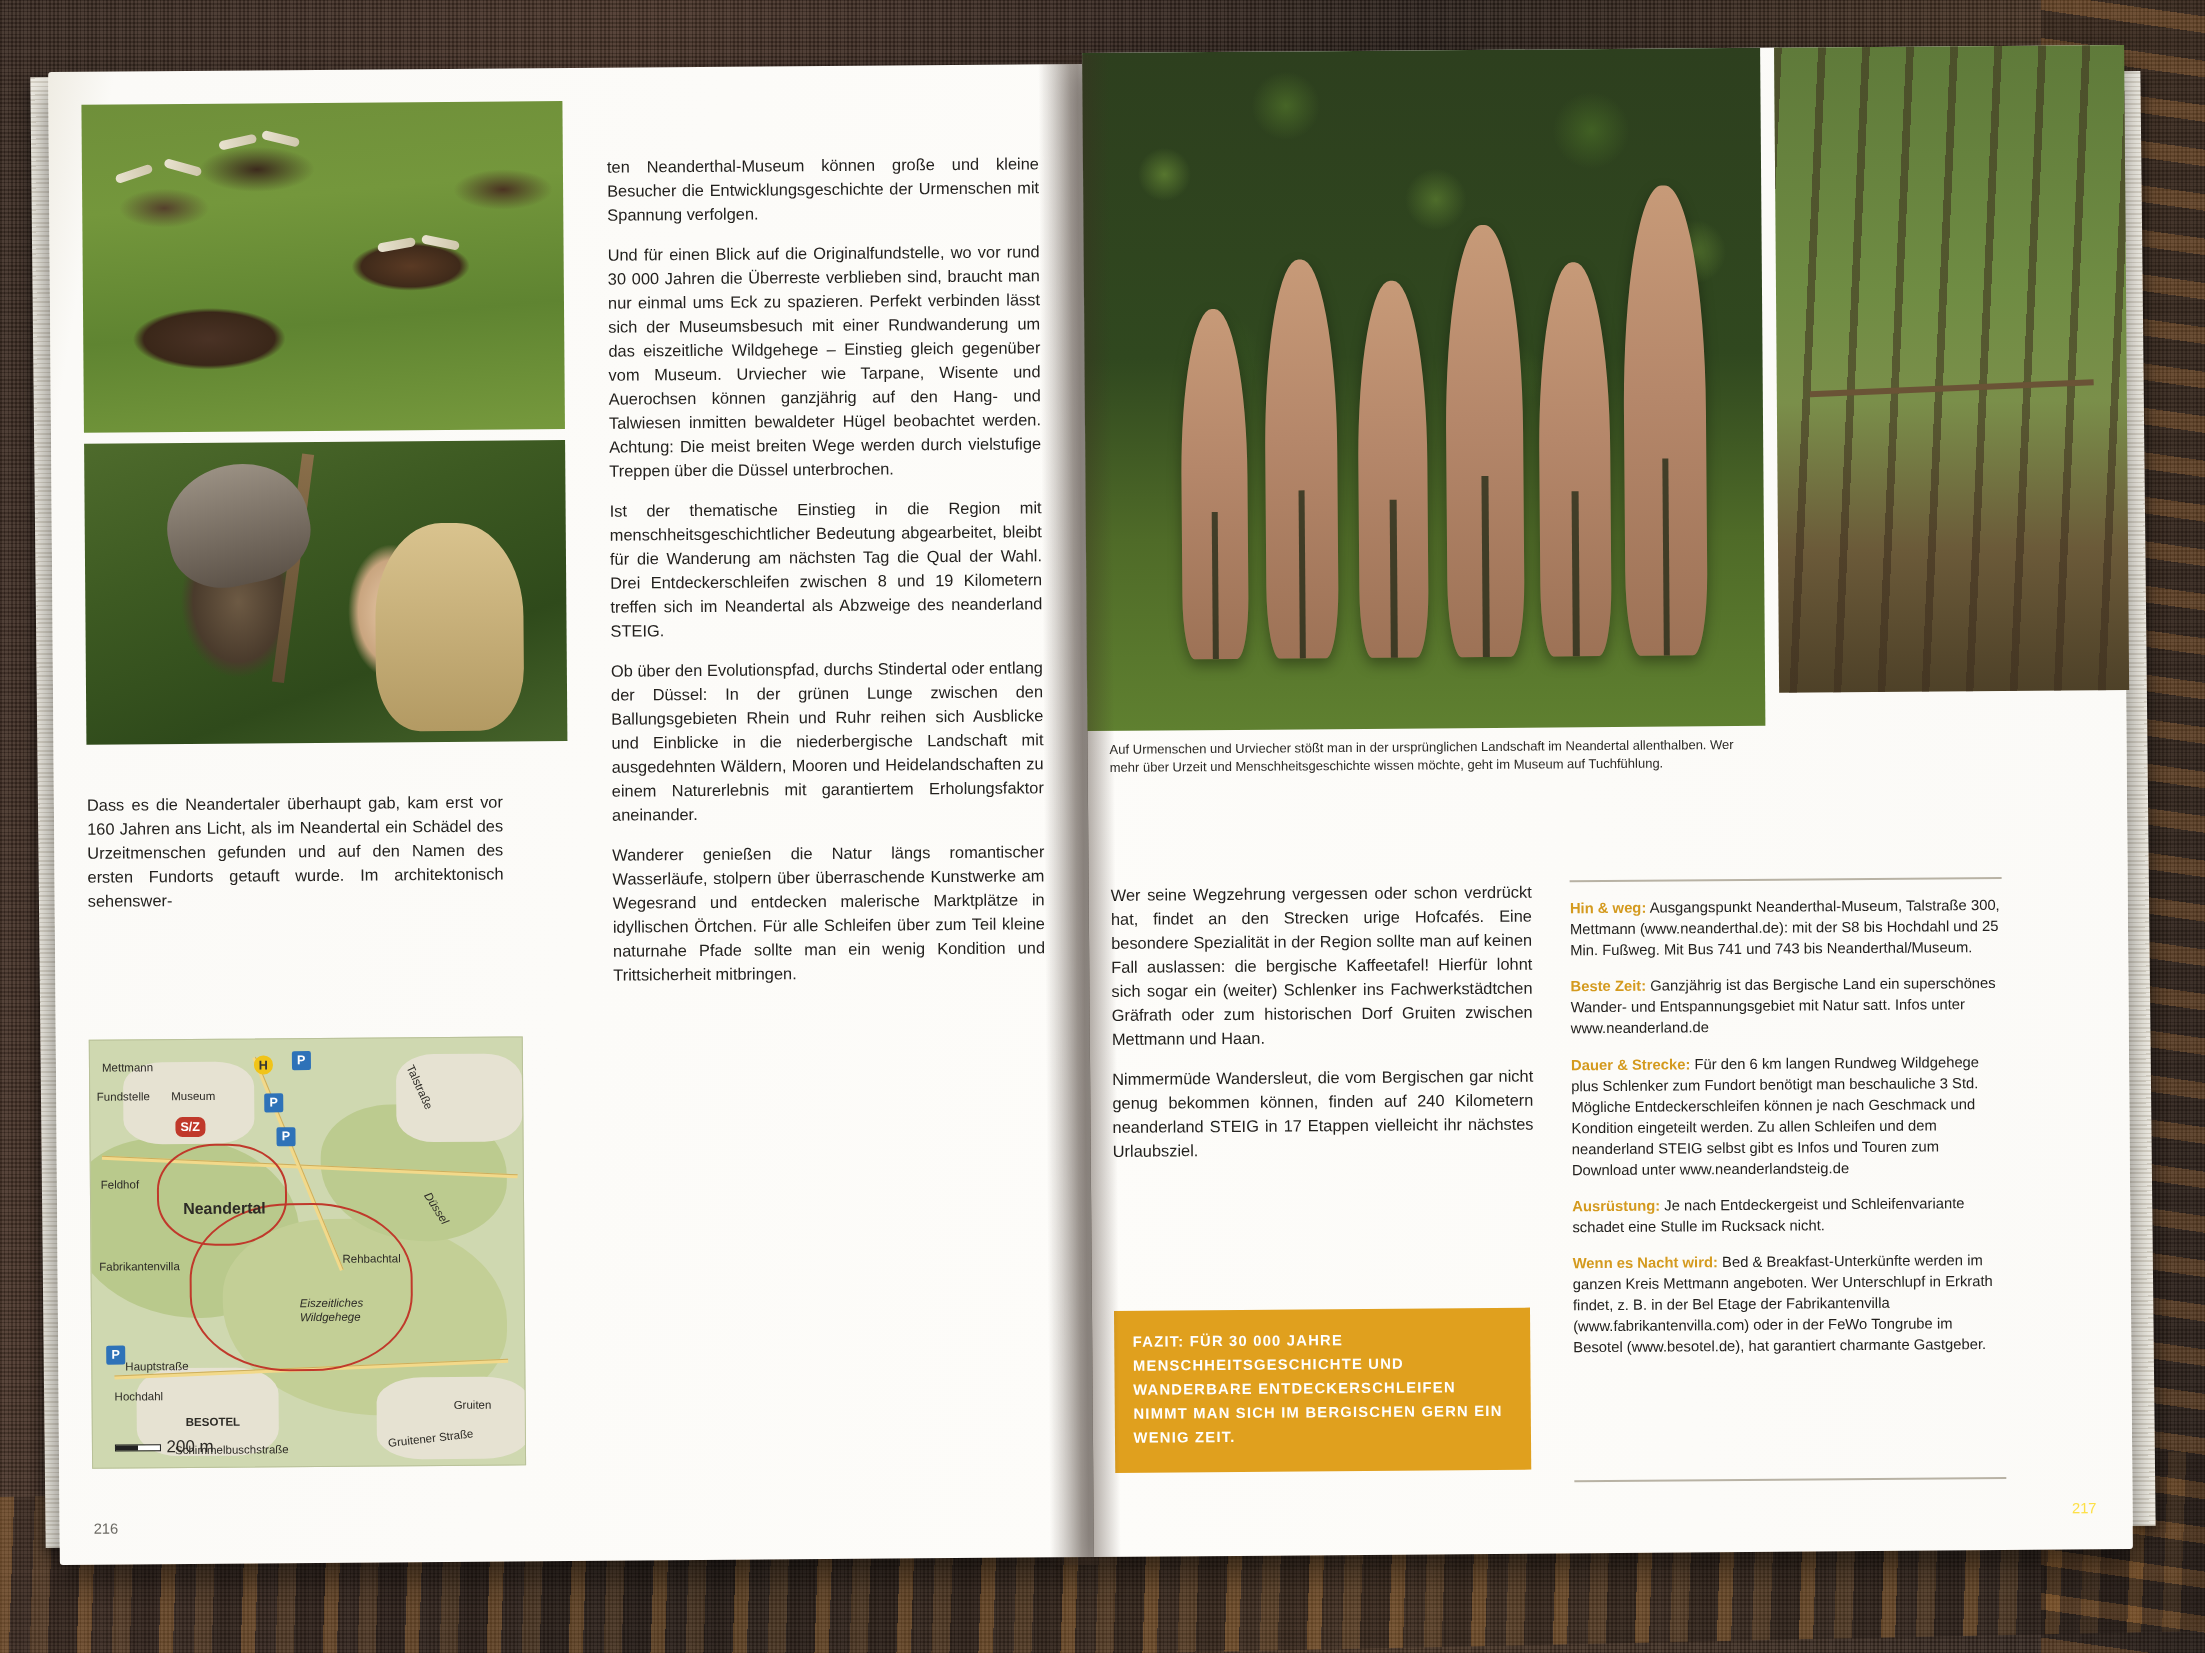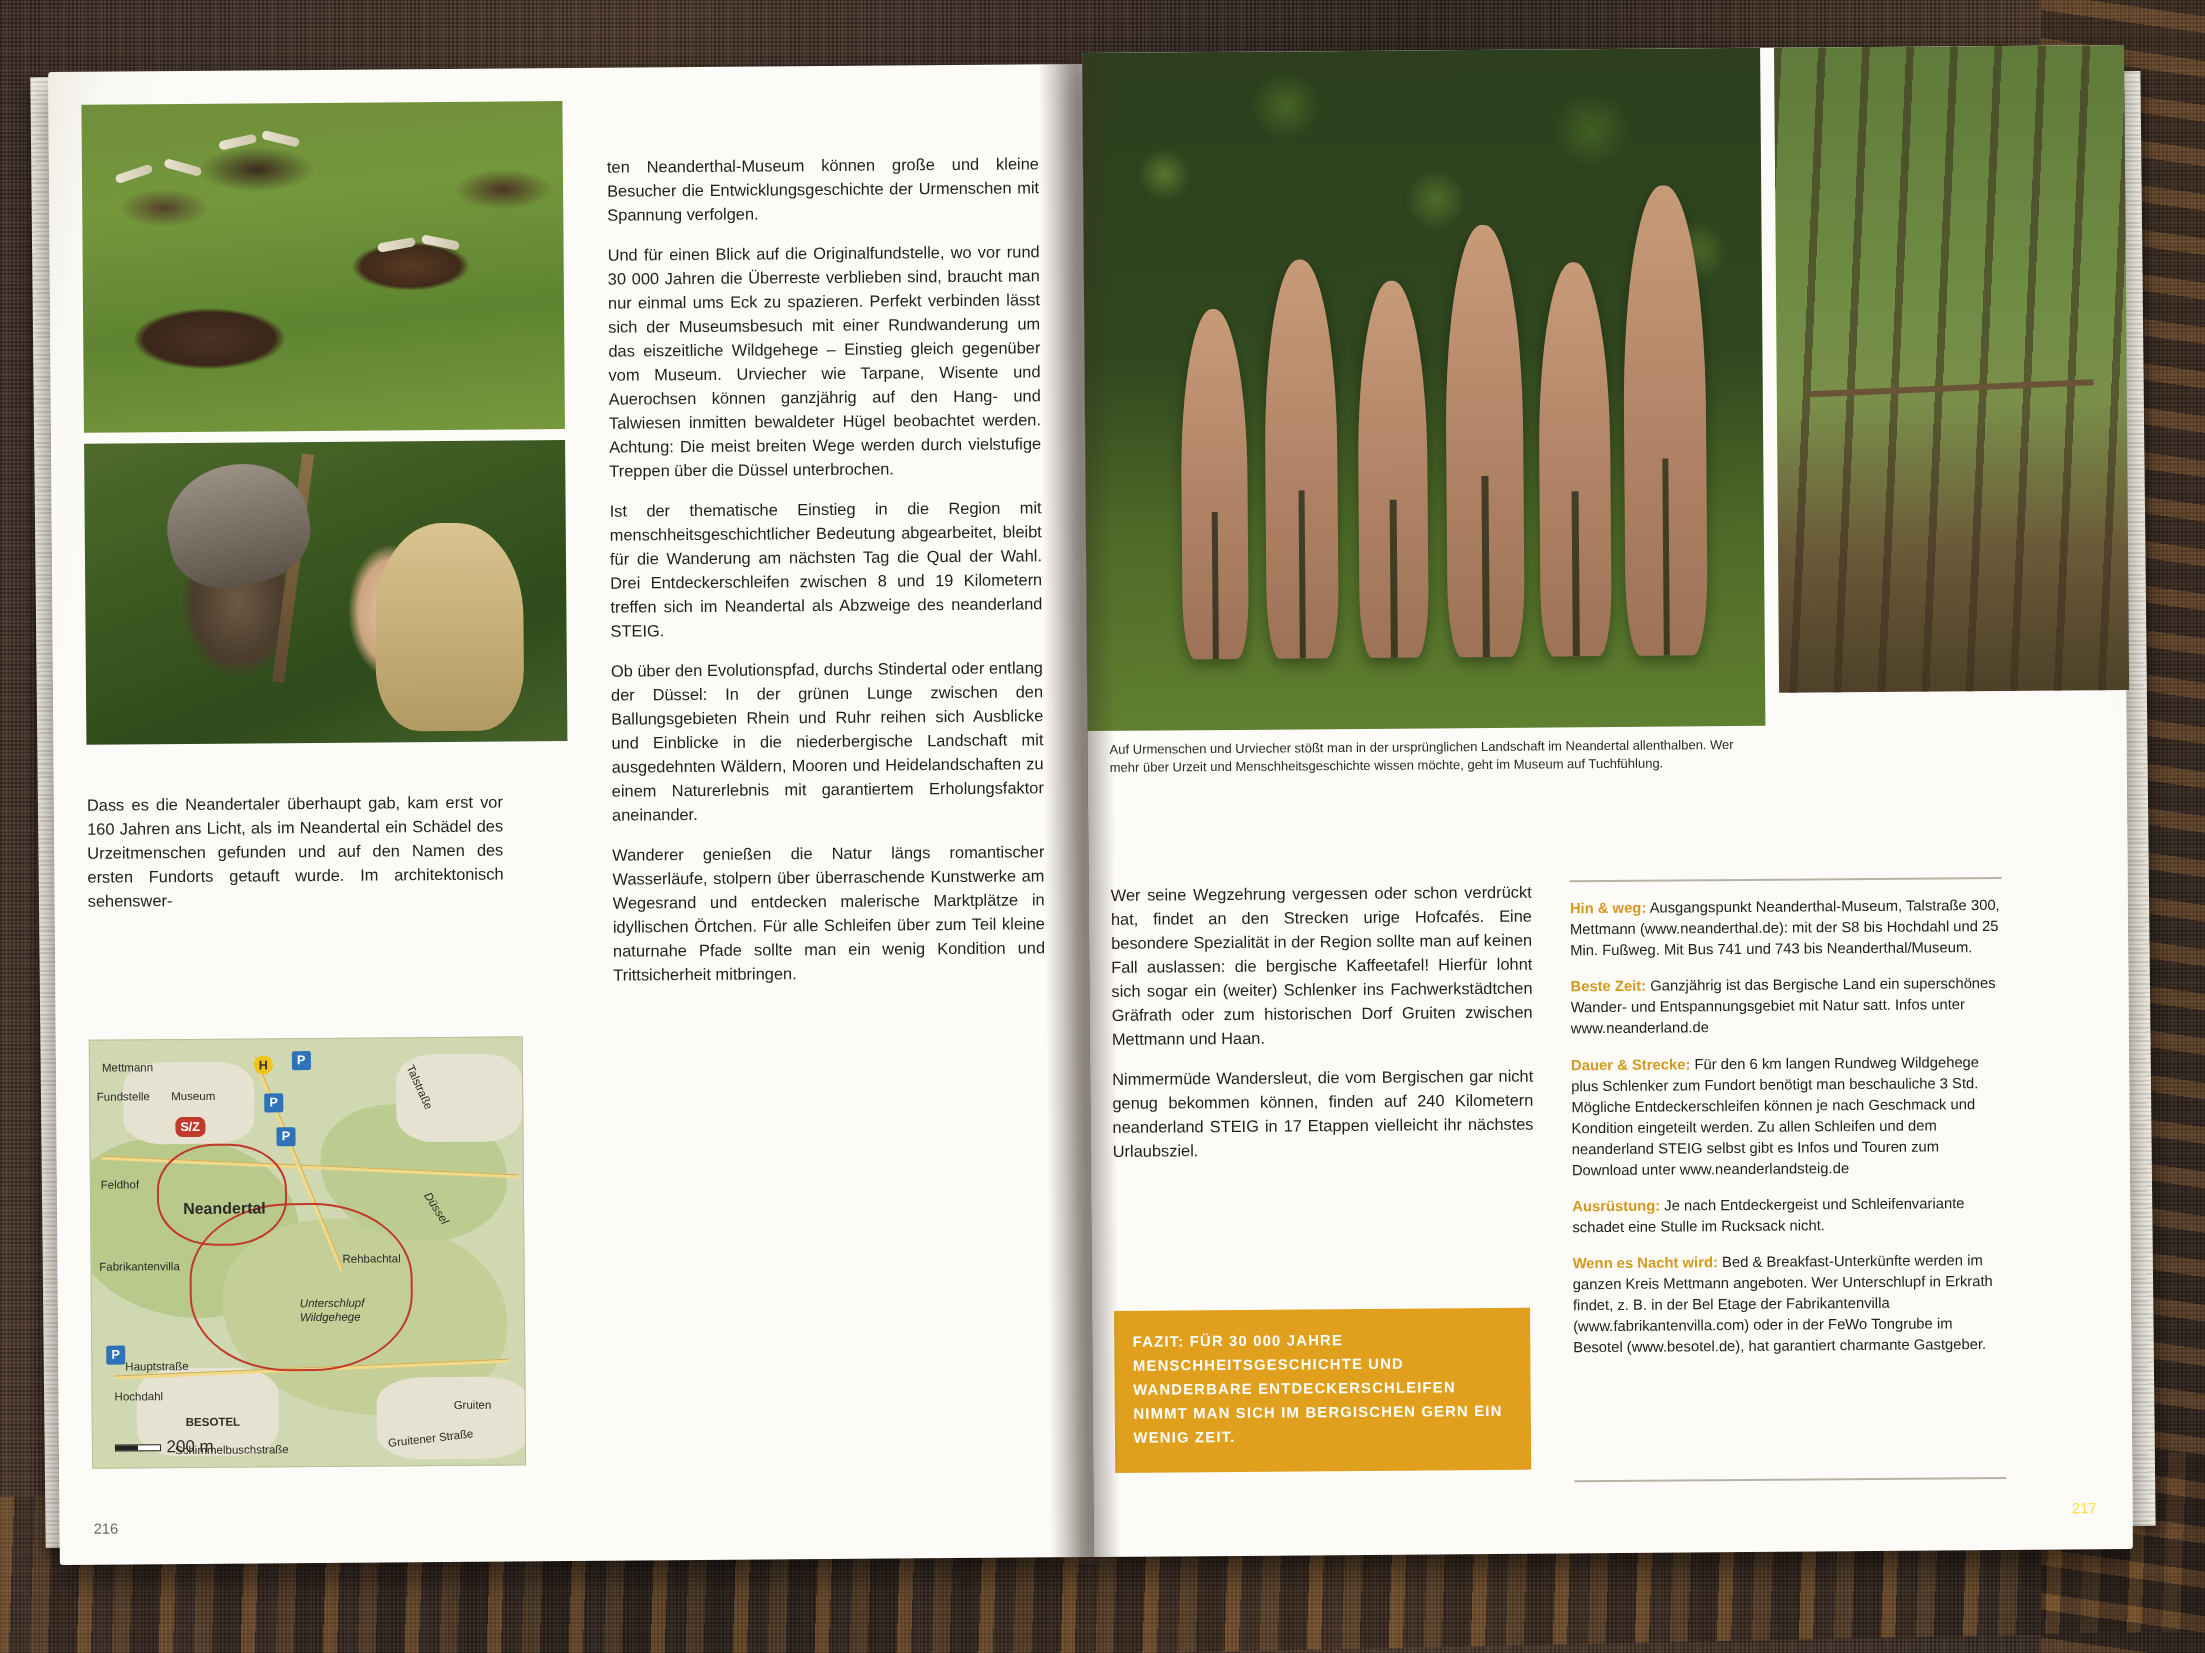--- a/index.html
+++ b/index.html
@@ -418,21 +418,21 @@
 
       <div class="map-label" style="left:12px;  top:21px;">Mettmann</div>
       <div class="map-label" style="left:6.6px;  top:50px; width:66px;">Fundstelle</div>
       <div class="map-label" style="left:81px; top:50px;">Museum</div>
       <div class="map-label" style="left:9.8px;  top:138px;">Feldhof</div>
       <div class="map-label big" style="left:92px; top:160px;">Neandertal</div>
       <div class="map-label" style="left:7.7px;  top:220px; width:71px;">Fabrikantenvilla</div>
       <div class="map-label" style="left:33px;  top:308px;margin-top:12px;">Hauptstraße</div>
       <div class="map-label" style="left:306px; top:43px; transform:rotate(66deg);">Talstraße</div>
       <div class="map-label" style="left:235px; top:214px;padding-left:16px;">Rehbachtal</div>
-      <div class="map-label italic" style="left:208px; top:257px; width:104px; line-height:1.25;">Unterschlupf Wildgehege</div>
+      <div class="map-label italic" style="left:208px; top:257px; width:104px; line-height:1.25;">Eiszeitliches Wildgehege</div>
       <div class="map-label italic" style="left:328px; top:164px; transform:rotate(58deg);">Düssel</div>
       <div class="map-label" style="left:22px;  top:350px;">Hochdahl</div>
       <div class="map-label" style="left:93px; top:376px; font-weight:bold;">BESOTEL</div>
       <div class="map-label" style="left:82px; top:404px;">Schimmelbuschstraße</div>
       <div class="map-label" style="left:361px; top:361px;">Gruiten</div>
       <div class="map-label" style="left:295px; top:394px; transform:rotate(-6deg);">Gruitener Straße</div>
 
       <div class="map-pin red" style="left:85px; top:77px; width:29.5px; height:19.7px; border-radius:7px;">S/Z</div>
       <div class="map-pin yellow" style="left:164px; top:16.4px;">H</div>
       <div class="map-pin" style="left:202px; top:12px;">P</div>

